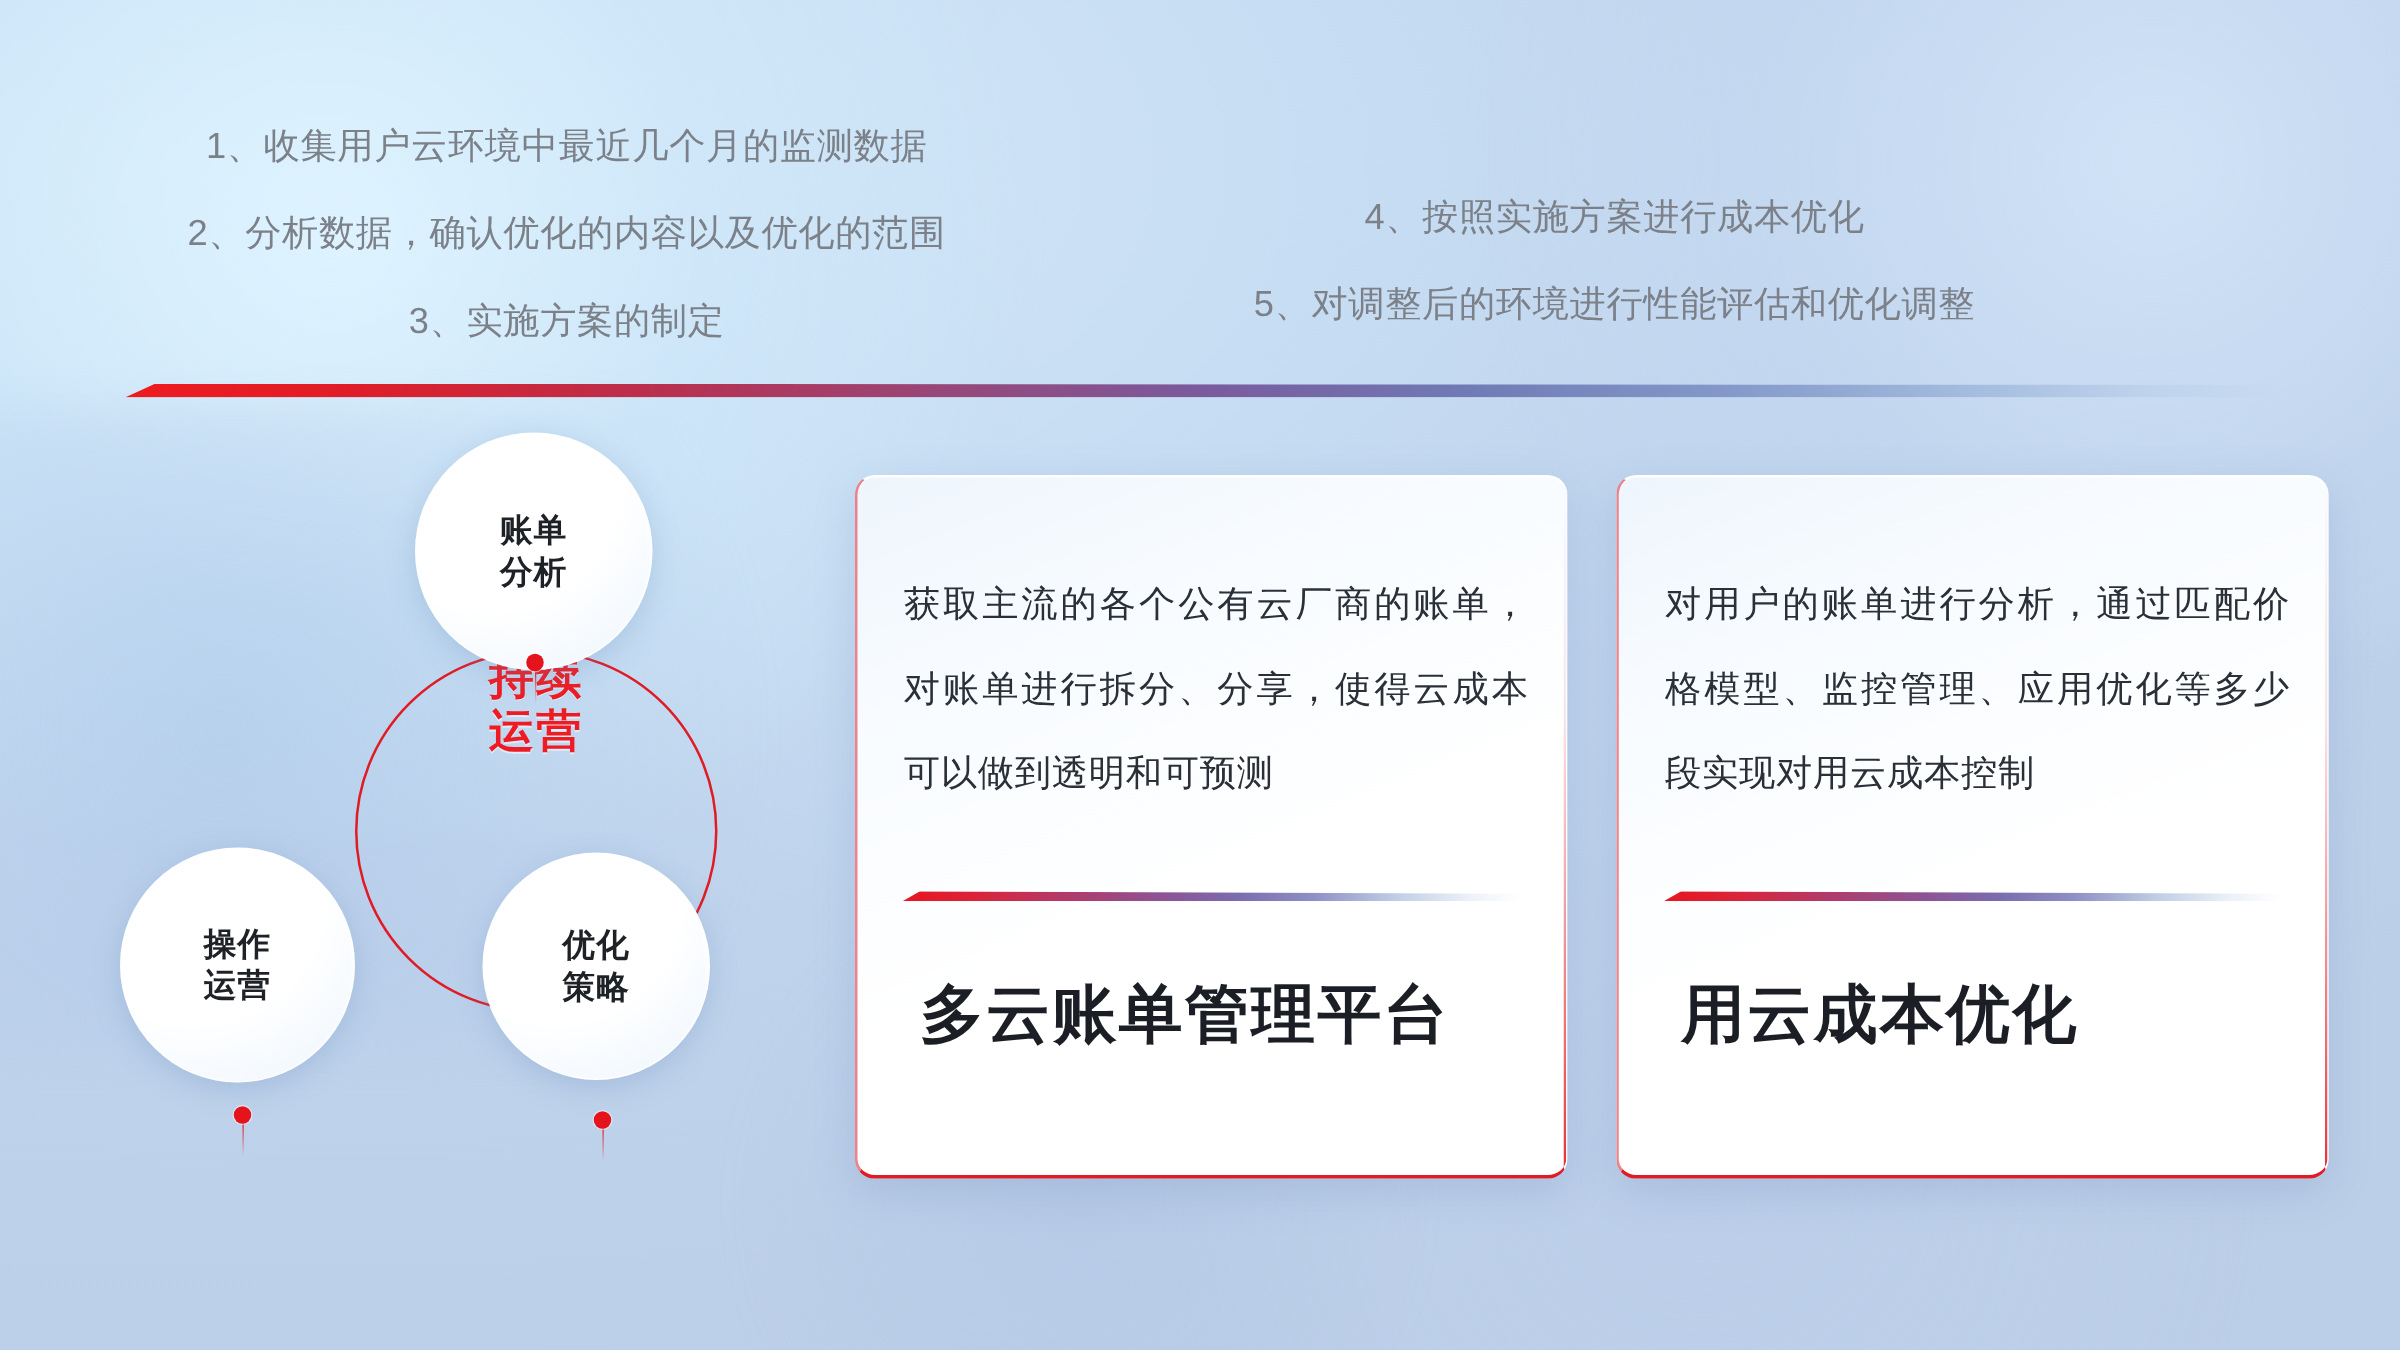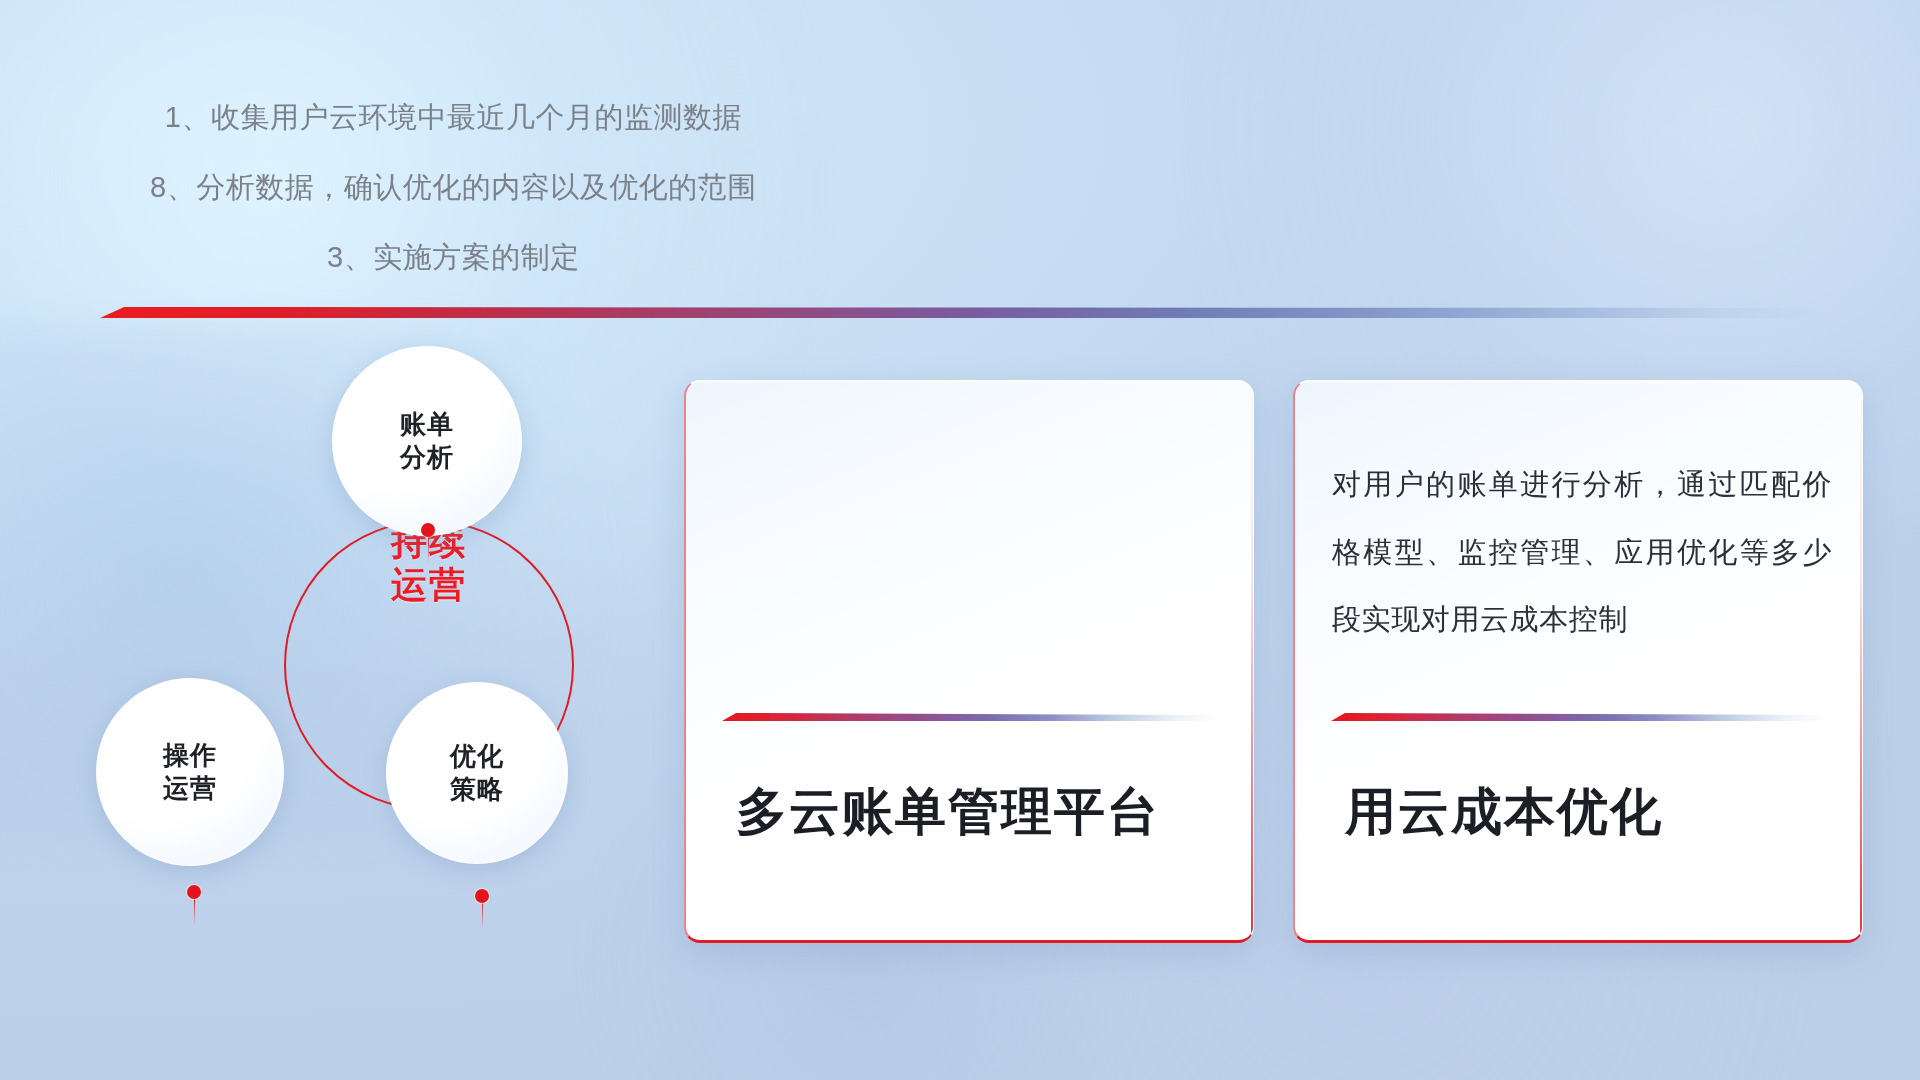--- a/index.html
+++ b/index.html
@@ -177,24 +177,28 @@
   <div class="bg-glow-b"></div>
   <div class="bg-glow-c"></div>
   <div class="bg-glow-d"></div>
   <div class="bg-glow-e"></div>
 </div>
 
 <div class="stage">
 
   <div class="list-col list-left">
     <div class="list-item">1、收集用户云环境中最近几个月的监测数据</div>
-    <div class="list-item">8、分析数据，确认优化的内容以及优化的范围</div>
+    <div class="list-item">2、分析数据，确认优化的内容以及优化的范围</div>
     <div class="list-item">3、实施方案的制定</div>
   </div>
 
+  <div class="list-col list-right">
+    <div class="list-item">4、按照实施方案进行成本优化</div>
+    <div class="list-item">5、对调整后的环境进行性能评估和优化调整</div>
+  </div>
 
   <div class="top-divider">
     <div class="top-divider-fill"></div>
   </div>
 
   <div class="diagram">
 
     <div class="ring"></div>
 
     <div class="center-label">
@@ -227,20 +231,21 @@
 
     <div class="dot-stem stem-top"></div>
     <div class="dot dot-top"></div>
     <div class="dot-stem stem-left"></div>
     <div class="dot dot-left"></div>
     <div class="dot-stem stem-right"></div>
     <div class="dot dot-right"></div>
   </div>
 
   <div class="card card-1">
+    <div class="card-body">获取主流的各个公有云厂商的账单，对账单进行拆分、分享，使得云成本可以做到透明和可预测</div>
     <div class="card-rule">
       <div class="card-rule-fill"></div>
     </div>
     <div class="card-title">多云账单管理平台</div>
   </div>
 
   <div class="card card-2">
     <div class="card-body">对用户的账单进行分析，通过匹配价格模型、监控管理、应用优化等多少段实现对用云成本控制</div>
     <div class="card-rule">
       <div class="card-rule-fill"></div>

